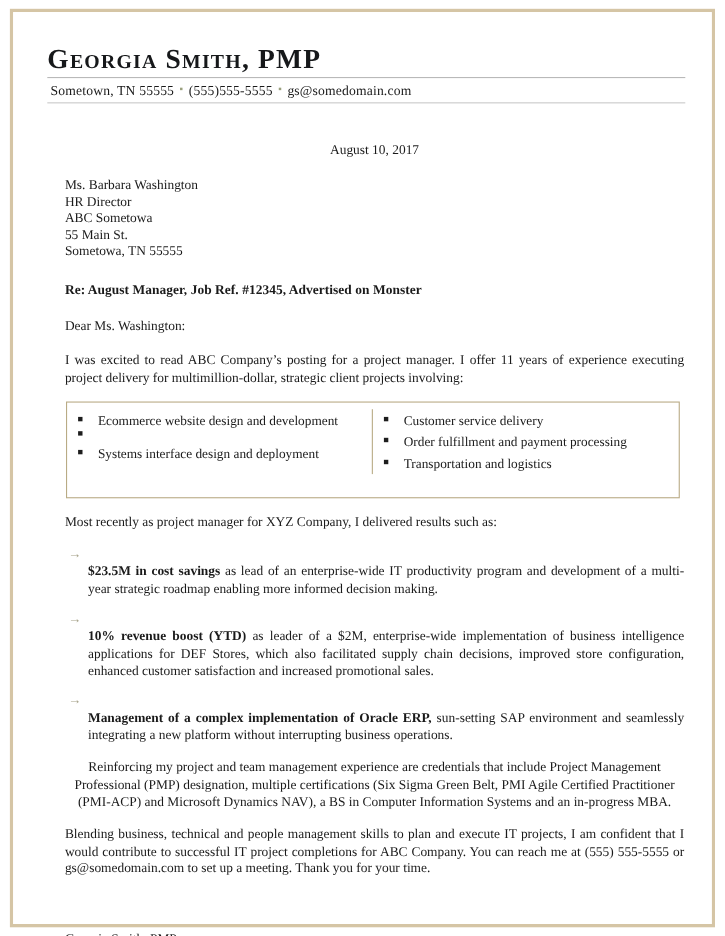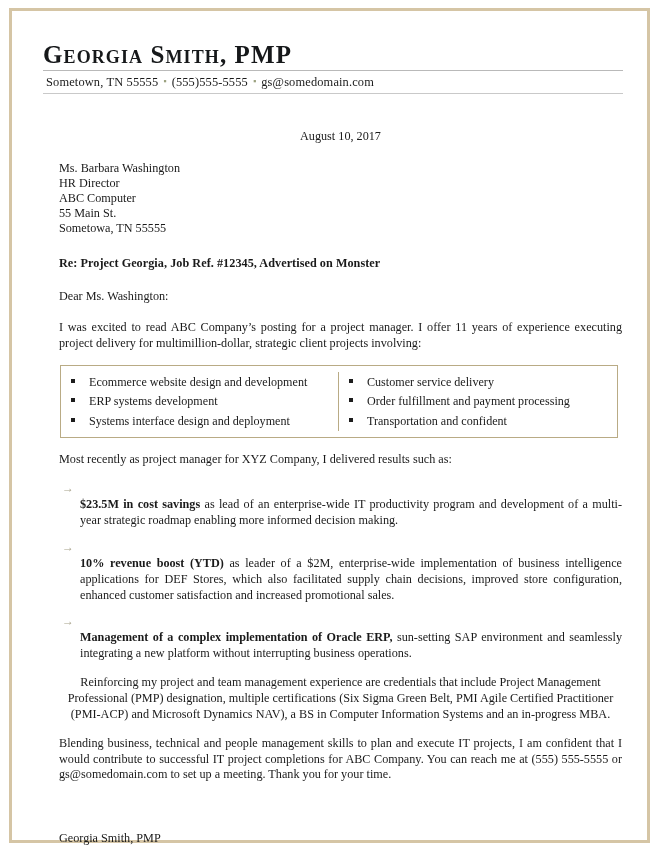--- a/index.html
+++ b/index.html
@@ -117,21 +117,21 @@
     text-align: center;
   }
 
   
   .skills-box {
     box-sizing: border-box;
     border: 1px solid #b9ab85;
     margin: 4px 0 14px 3px;
     width: 558px;
     display: flex;
-    padding: 6px 0 6px 0;
+    padding: 6px 0 21px 0;
   }
   .skills-col {
     flex: 1 1 50%;
     padding: 0 6px 0 10px;
     box-sizing: border-box;
   }
   .skills-col.left {
     border-right: 1px solid #b9ab85;
   }
   .skill-item {
@@ -198,58 +198,57 @@
       <div class="rule light"></div>
     </div>
 
     <div class="body-wrap">
 
       <div class="date">August 10, 2017</div>
 
       <div class="addr">
         <div>Ms. Barbara Washington</div>
         <div>HR Director</div>
-        <div>ABC Computer</div>
+        <div>ABC Sometowa</div>
         <div>55 Main St.</div>
         <div>Sometowa, TN 55555</div>
       </div>
 
-      <div class="subject">Re: Project Georgia, Job Ref. #12345, Advertised on Monster</div>
+      <div class="subject">Re: August Manager, Job Ref. #12345, Advertised on Monster</div>
 
       <div class="salutation">Dear Ms. Washington:</div>
 
       <p class="para">I was excited to read ABC Company’s posting for a project manager. I offer 11 years of experience executing project delivery for multimillion-dollar, strategic client projects involving:</p>
 
       <div class="skills-box">
         <div class="skills-col left">
           <div class="skill-item">
             <span class="sq-bullet"></span>
             <span class="skill-text">Ecommerce website design and development</span>
           </div>
           <div class="skill-item">
             <span class="sq-bullet"></span>
-            <span class="skill-text">ERP systems development</span>
           </div>
           <div class="skill-item">
             <span class="sq-bullet"></span>
             <span class="skill-text">Systems interface design and deployment</span>
           </div>
         </div>
         <div class="skills-col">
           <div class="skill-item">
             <span class="sq-bullet"></span>
             <span class="skill-text">Customer service delivery</span>
           </div>
           <div class="skill-item">
             <span class="sq-bullet"></span>
             <span class="skill-text">Order fulfillment and payment processing</span>
           </div>
           <div class="skill-item">
             <span class="sq-bullet"></span>
-            <span class="skill-text">Transportation and confident</span>
+            <span class="skill-text">Transportation and logistics</span>
           </div>
         </div>
       </div>
 
       <p class="para">Most recently as project manager for XYZ Company, I delivered results such as:</p>
 
       <div class="ach-list">
         <div class="ach-item">
           <span class="arrow">→</span>
           <span class="ach-text"><b>$23.5M in cost savings</b><span> as lead of an enterprise-wide IT productivity program and development of a multi-year strategic roadmap enabling more informed decision making.</span></span>

